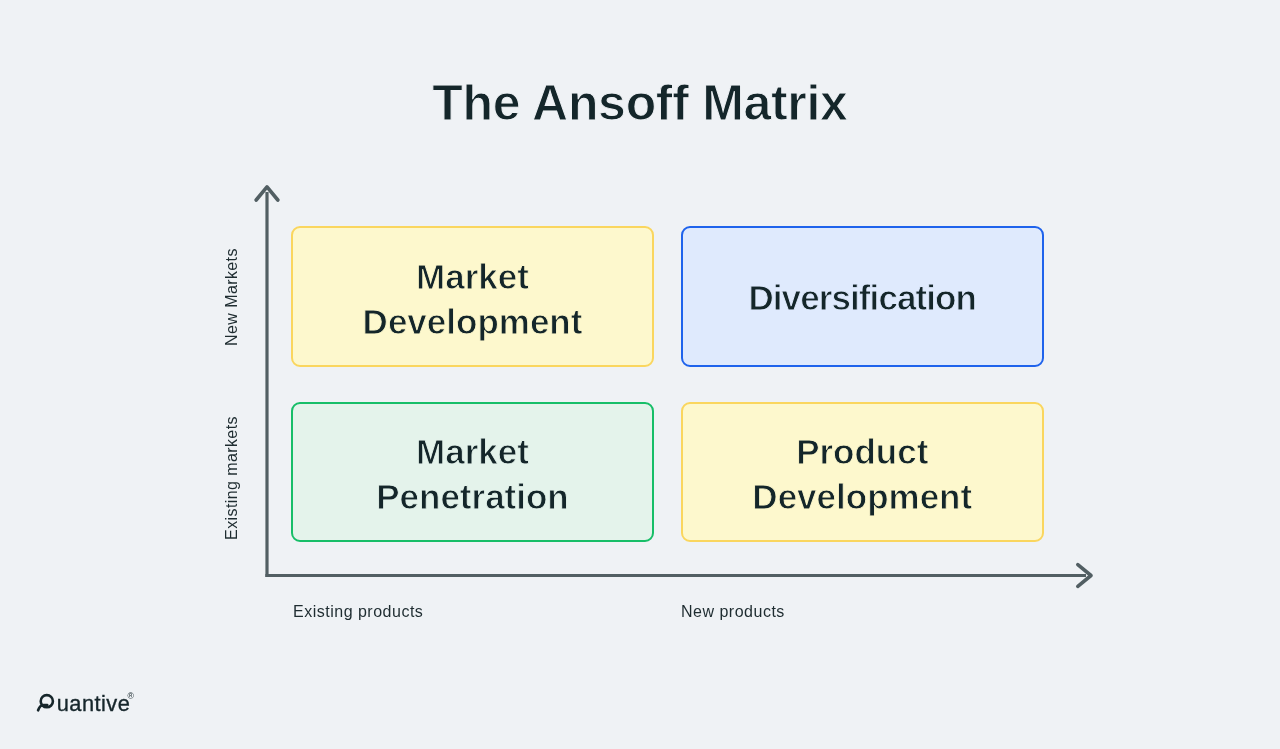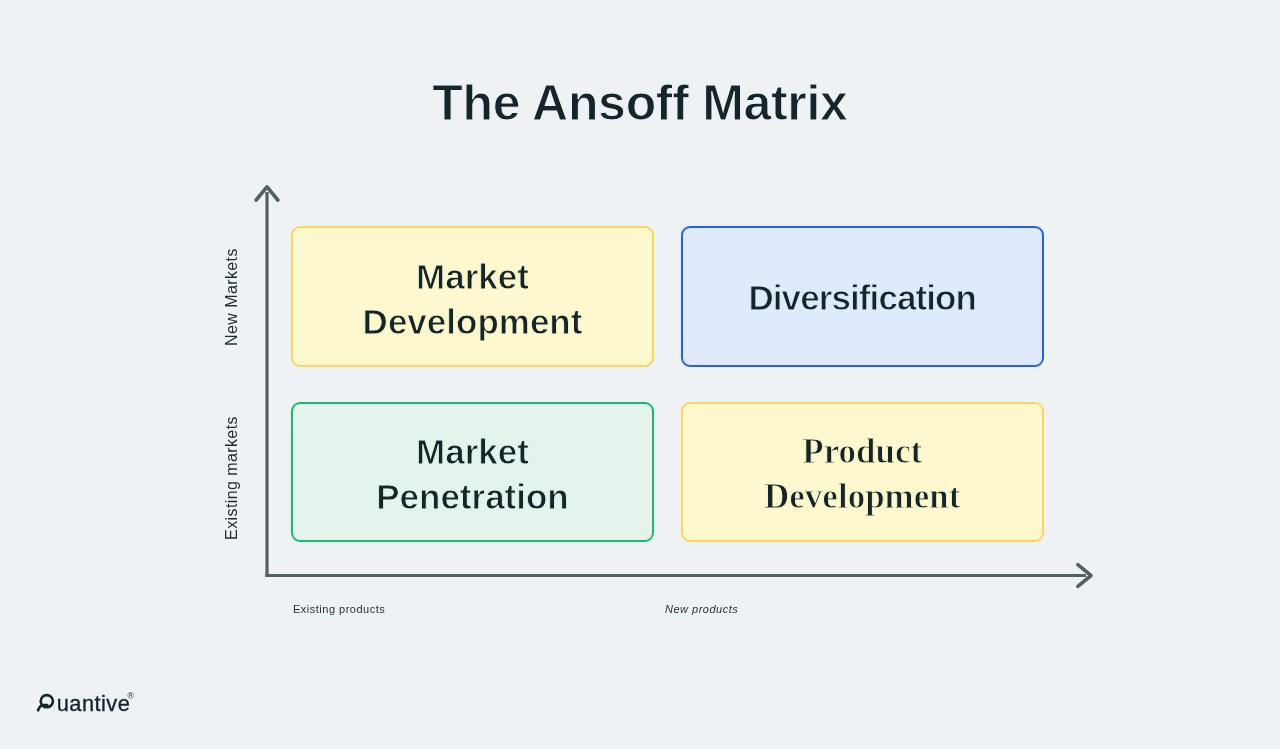--- a/index.html
+++ b/index.html
@@ -8,27 +8,27 @@
   h1{position:absolute;left:0;top:74px;width:1280px;margin:0;text-align:center;
      font-size:50px;font-weight:700;letter-spacing:-0.3px;color:#14262a;-webkit-text-stroke:1px #eff2f5;}
   .box{position:absolute;box-sizing:border-box;border-radius:9px;display:flex;align-items:center;justify-content:center;padding-top:6px;
        text-align:center;font-size:35px;font-weight:700;letter-spacing:0;line-height:45px;color:#14262a;}
   .yellow{background:rgba(253,248,204,0.99);border:2.5px solid #fad65e;-webkit-text-stroke:0.9px #fdf8cc;}
   .blue{background:rgba(223,234,253,0.99);border:2.5px solid #1f63ec;text-align:center;-webkit-text-stroke:0.9px #dfeafd;}
   .green{background:rgba(228,243,235,0.99);border:2.5px solid #17be68;-webkit-text-stroke:0.9px #e4f3eb;}
   .tl{left:291px;top:226px;width:363px;height:140.5px;}
   .tr{left:681px;top:226px;width:362.5px;height:140.5px;padding-top:3px;letter-spacing:-0.9px;}
   .bl{left:291px;top:401.5px;width:363px;height:140px;padding-top:4.5px;}
-  .br{left:681px;top:401.5px;width:362.5px;height:140px;padding-top:4.5px;font-family:Liberation Serif, serif;}
+  .br{left:681px;top:401.5px;width:362.5px;height:140px;padding-top:4.5px;}
   .vlabel{position:absolute;font-size:16px;letter-spacing:0.4px;color:#1e2c30;transform:rotate(-90deg);transform-origin:center;white-space:nowrap;}
   .vl1{left:152px;top:288px;width:160px;text-align:center;}
   .vl2{left:152px;top:469px;width:160px;text-align:center;}
-  .hlabel{position:absolute;font-size:11px;letter-spacing:0.5px;color:#1e2c30;white-space:nowrap;}
+  .hlabel{position:absolute;font-size:16px;letter-spacing:0.5px;color:#1e2c30;white-space:nowrap;}
   .hl1{left:293px;top:603px;}
-  .hl2{left:665px;top:603px;font-style:italic;}
+  .hl2{left:681px;top:603px;}
   .logo{position:absolute;left:34px;top:686px;}
 </style>
 </head>
 <body>
 <div class="stage">
   <h1>The Ansoff Matrix</h1>
 
   <svg width="1280" height="749" style="position:absolute;left:0;top:0" viewBox="0 0 1280 749" fill="none">
     <path d="M267 577.1 V 192" stroke="#525f63" stroke-width="3.2"></path>
     <path d="M256.2 200 L267 186.8 L277.8 200" stroke="#525f63" stroke-width="3.6" stroke-linecap="round" stroke-linejoin="round"></path>

